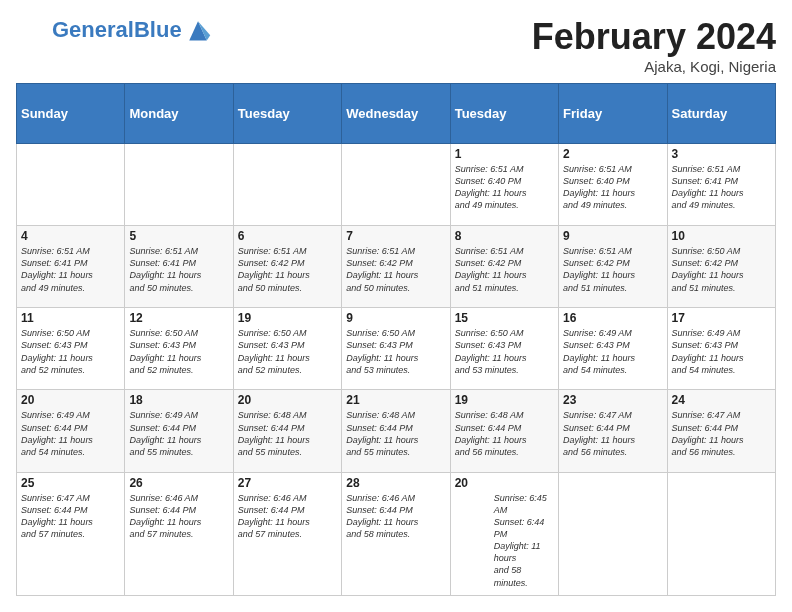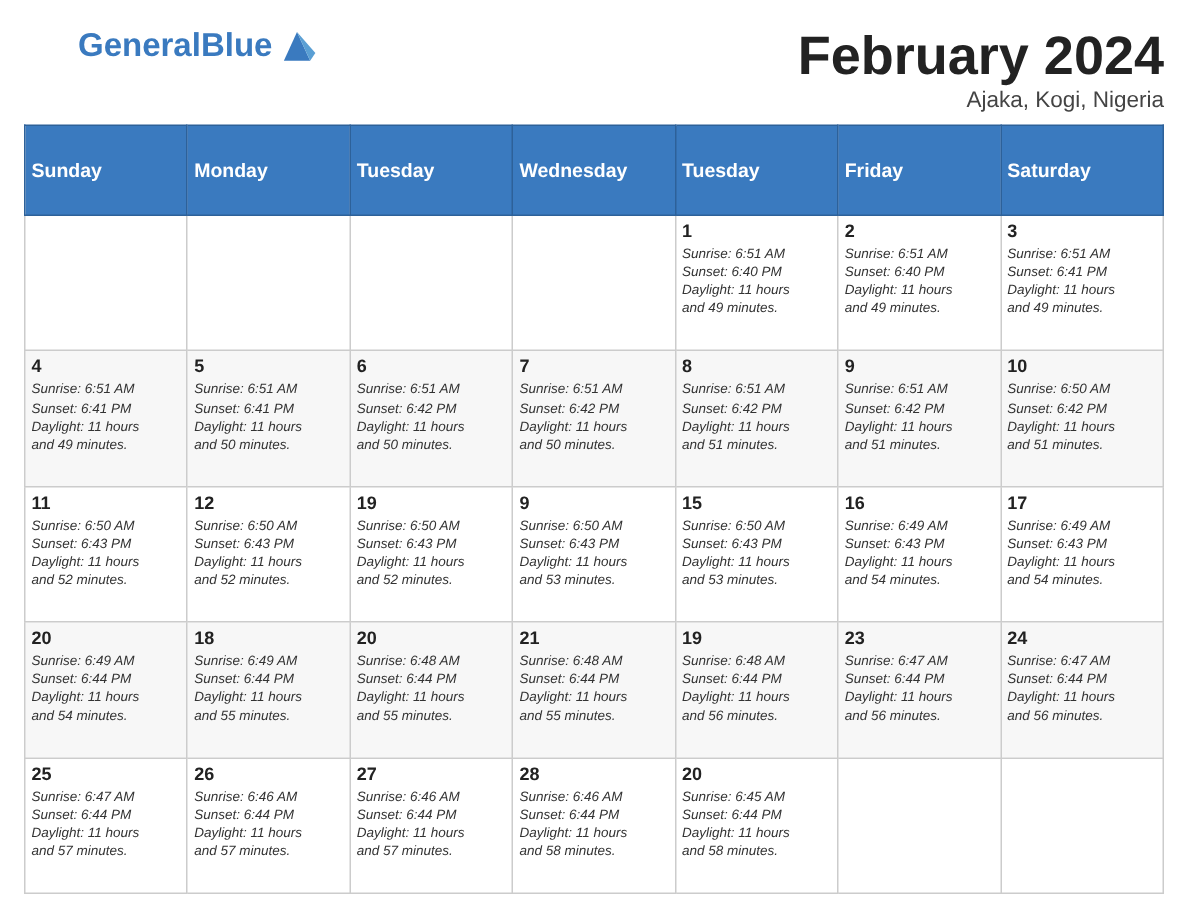--- a/index.html
+++ b/index.html
@@ -339,21 +339,21 @@
           </td>
           <td>
             <span class="day-num">28</span>
             <div class="day-info" style="white-space: pre-line;">Sunrise: 6:46 AM
 Sunset: 6:44 PM
 Daylight: 11 hours
 and 58 minutes.</div>
           </td>
           <td>
             <span class="day-num">20</span>
-            <div class="day-info" style="white-space: pre-line;">Sunrise: 6:45 AM
+            <div class="day-info" style="white-space: pre-line; margin-left: 39px;">Sunrise: 6:45 AM
 Sunset: 6:44 PM
 Daylight: 11 hours
 and 58 minutes.</div>
           </td>
           <td class="empty"></td>
           <td class="empty"></td>
         </tr>
       </tbody>
   </table>
 </div>

